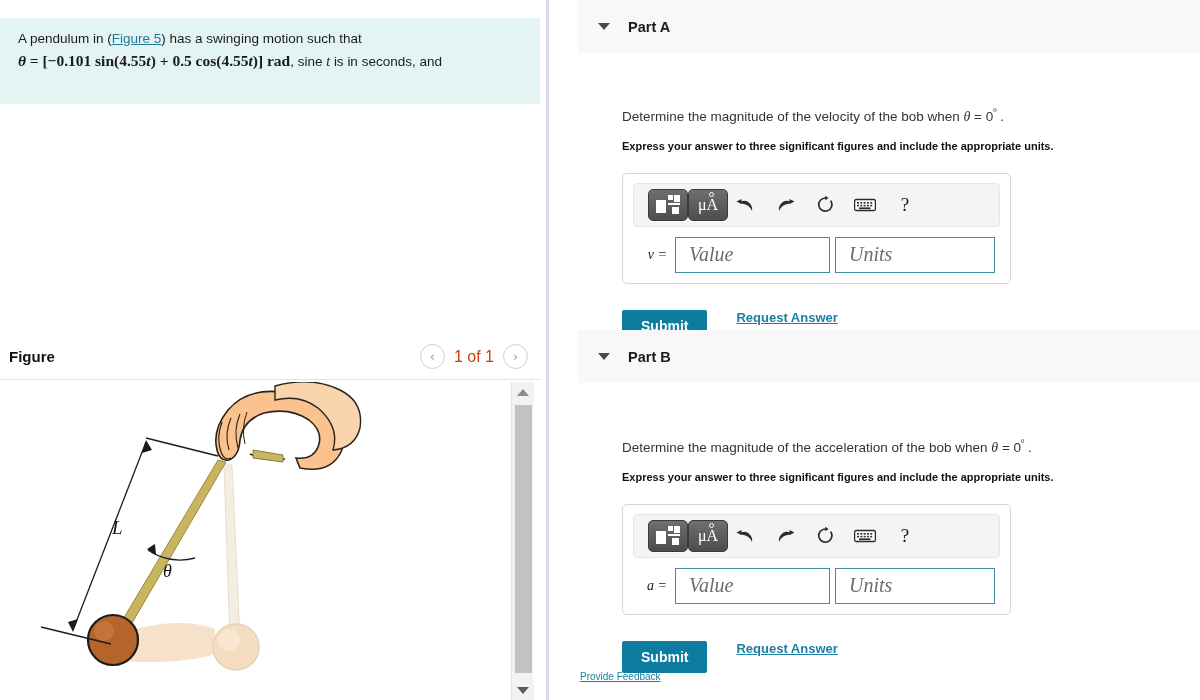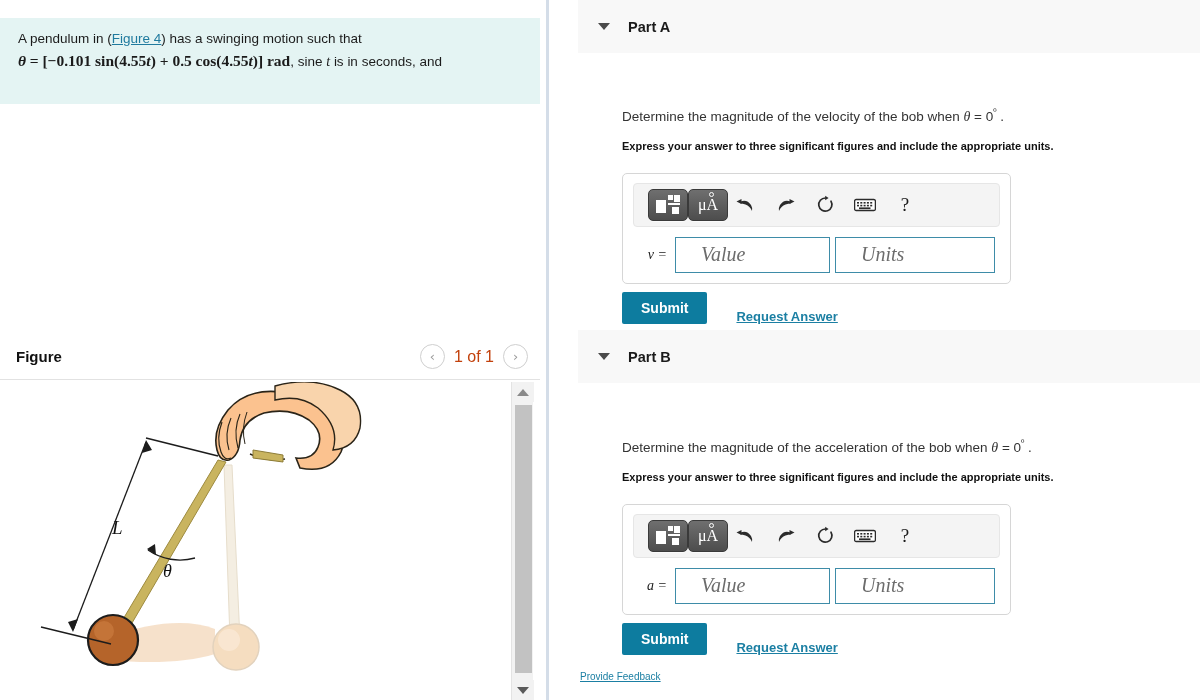--- a/index.html
+++ b/index.html
@@ -59,21 +59,21 @@
   a.inline-link {
     color: #1f7a9e; text-decoration: underline; cursor: pointer;
   }
 
   
   #figure-header {
     position: absolute; left: 0; top: 340px;
     width: 540px; height: 38px;
   }
   #figure-title {
-    position: absolute; left: 16px; top: 8px;
+    position: absolute; left: 9px; top: 8px;
     font-size: 15px; font-weight: bold; color: #111;
   }
   #figure-nav {
     position: absolute; right: 12px; top: 4px;
     display: flex; align-items: center; gap: 9px;
   }
   .nav-circle {
     width: 25px; height: 25px; border-radius: 50%;
     border: 1px solid #cfcfcf; background: #fff;
     display: flex; align-items: center; justify-content: center;
@@ -211,30 +211,30 @@
   .var-label {
     width: 42px; text-align: right; padding-right: 8px;
     font-family: "Liberation Serif", serif;
     font-style: italic; font-size: 14px; color: #1b1b1b;
   }
   .field {
     height: 36px;
     border: 1px solid #3e8ca8;
     background: #fff;
     display: flex; align-items: center;
-    padding-left: 25px;
+    padding-left: 13px;
     font-family: "Liberation Serif", serif;
     font-style: italic; font-size: 20px; color: #6c6c6c;
     cursor: text;
   }
   .field.value { width: 155px; }
   .field.units { width: 160px; margin-left: 5px; }
 
   .actions-row {
-    display: flex; align-items: flex-end; margin-top: 8px;
+    display: flex; align-items: flex-start; margin-top: 26px;
   }
   .submit-btn {
     background: #0d7c9f; color: #fff;
     font-size: 14px; font-weight: bold;
     padding: 8px 19px; border: none; border-radius: 2px;
     cursor: pointer; font-family: "Liberation Sans", sans-serif;
   }
   .req-link {
     margin-left: 29px;
     color: #1b7fa3; font-size: 13px; font-weight: bold;
@@ -248,21 +248,21 @@
 </style>
 </head>
 <body>
 
 <div id="app">
 
   <div id="left-panel">
 
     <div id="question-box">
       <div class="q-line">
-        <span>A pendulum in (</span><a class="inline-link">Figure 4</a><span>) has a swinging motion such that</span>
+        <span>A pendulum in (</span><a class="inline-link">Figure 5</a><span>) has a swinging motion such that</span>
       </div>
       <div class="q-line l2">
         <span class="mathbf-ser-it">θ</span>
         <span class="mathbf-ser">=</span>
         <span class="mathbf-ser">[</span><span class="mathbf-ser">−0.101</span>
         <span class="mathbf-ser">sin</span><span class="mathbf-ser">(4.55</span><span class="mathbf-ser-it">t</span><span class="mathbf-ser">) + 0.5</span>
         <span class="mathbf-ser">cos</span><span class="mathbf-ser">(4.55</span><span class="mathbf-ser-it">t</span><span class="mathbf-ser">)]</span>
         <span class="mathbf-ser">rad</span><span>, sine</span>
         <span class="mathit" style="font-size:14px">t</span>
         <span>is in seconds, and</span>

